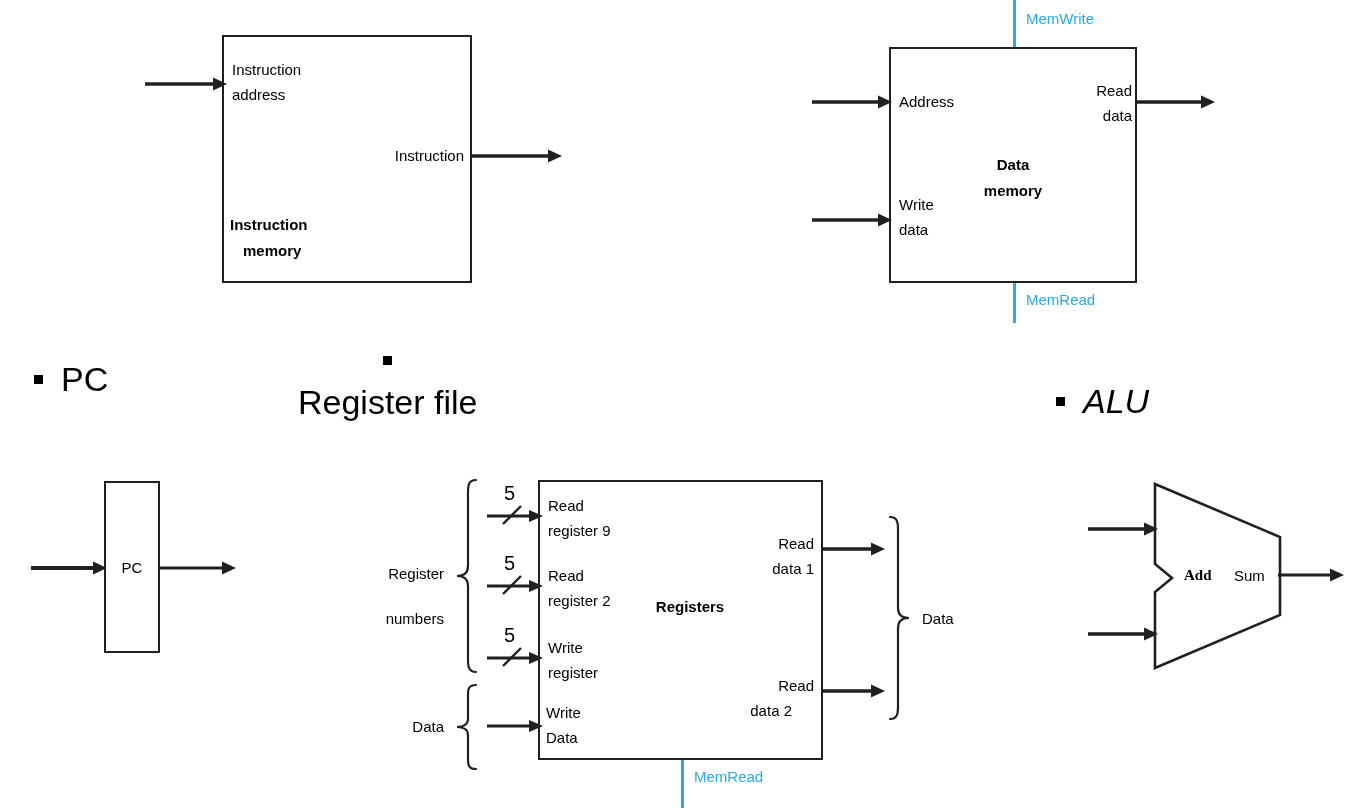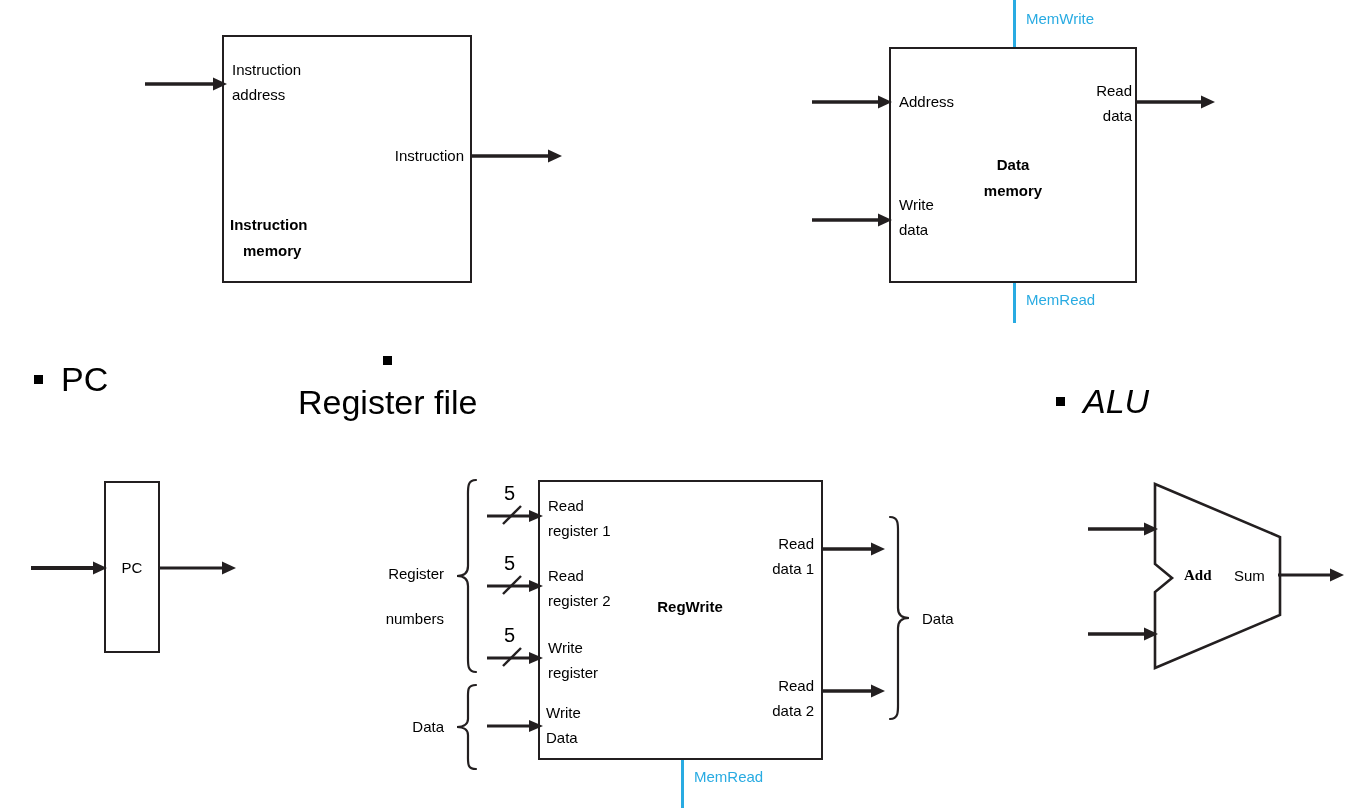--- a/index.html
+++ b/index.html
@@ -125,21 +125,21 @@
   </svg>
   <div class="abs lbl r" style="left:320px;top:714px;width:124px;">Data</div>
 
   <svg class="abs" style="left:487px;top:500px;" width="56" height="26" viewBox="0 0 56 26">
     <line x1="0" y1="16" x2="44" y2="16" stroke="#231f20" stroke-width="3"></line>
     <polygon points="42,10 56,16 42,22" fill="#231f20"></polygon>
     <line x1="16" y1="24" x2="34" y2="6" stroke="#231f20" stroke-width="2.4"></line>
   </svg>
   <div class="abs lbl" style="left:504px;top:481px;font-size:20px;">5</div>
   <div class="abs lbl" style="left:548px;top:493px;">Read</div>
-  <div class="abs lbl" style="left:548px;top:518px;">register 1</div>
+  <div class="abs lbl" style="left:548px;top:518px;">register 9</div>
 
   <svg class="abs" style="left:487px;top:570px;" width="56" height="26" viewBox="0 0 56 26">
     <line x1="0" y1="16" x2="44" y2="16" stroke="#231f20" stroke-width="3"></line>
     <polygon points="42,10 56,16 42,22" fill="#231f20"></polygon>
     <line x1="16" y1="24" x2="34" y2="6" stroke="#231f20" stroke-width="2.4"></line>
   </svg>
   <div class="abs lbl" style="left:504px;top:551px;font-size:20px;">5</div>
   <div class="abs lbl" style="left:548px;top:563px;">Read</div>
   <div class="abs lbl" style="left:548px;top:588px;">register 2</div>
 
@@ -152,31 +152,31 @@
   <div class="abs lbl" style="left:548px;top:635px;">Write</div>
   <div class="abs lbl" style="left:548px;top:660px;">register</div>
 
   <svg class="abs" style="left:487px;top:718px;" width="56" height="16" viewBox="0 0 56 16">
     <line x1="0" y1="8" x2="44" y2="8" stroke="#231f20" stroke-width="3"></line>
     <polygon points="42,2 56,8 42,14" fill="#231f20"></polygon>
   </svg>
   <div class="abs lbl" style="left:546px;top:700px;">Write</div>
   <div class="abs lbl" style="left:546px;top:725px;">Data</div>
 
-  <div class="abs lbl bold c" style="left:600px;top:594px;width:180px;">RegWrite</div>
+  <div class="abs lbl bold c" style="left:600px;top:594px;width:180px;">Registers</div>
 
   <div class="abs lbl r" style="left:690px;top:531px;width:124px;">Read</div>
   <div class="abs lbl r" style="left:690px;top:556px;width:124px;">data 1</div>
   <svg class="abs" style="left:821px;top:541px;" width="64" height="16" viewBox="0 0 64 16">
     <line x1="0" y1="8" x2="52" y2="8" stroke="#231f20" stroke-width="3.5"></line>
     <polygon points="50,1.5 64,8 50,14.5" fill="#231f20"></polygon>
   </svg>
 
   <div class="abs lbl r" style="left:690px;top:673px;width:124px;">Read</div>
-  <div class="abs lbl r" style="left:690px;top:698px;width:124px;">data 2</div>
+  <div class="abs lbl r" style="left:668px;top:698px;width:124px;">data 2</div>
   <svg class="abs" style="left:821px;top:683px;" width="64" height="16" viewBox="0 0 64 16">
     <line x1="0" y1="8" x2="52" y2="8" stroke="#231f20" stroke-width="3.5"></line>
     <polygon points="50,1.5 64,8 50,14.5" fill="#231f20"></polygon>
   </svg>
 
   <svg class="abs" style="left:886px;top:515px;" width="26" height="206" viewBox="0 0 26 206">
     <path d="M4 2 C13 2 12 10 12 20 L12 93 C12 101 18 103 23 103 C18 103 12 105 12 113 L12 186 C12 196 13 204 4 204" fill="none" stroke="#231f20" stroke-width="2.2" stroke-linecap="round"></path>
   </svg>
   <div class="abs lbl" style="left:922px;top:606px;">Data</div>
 

